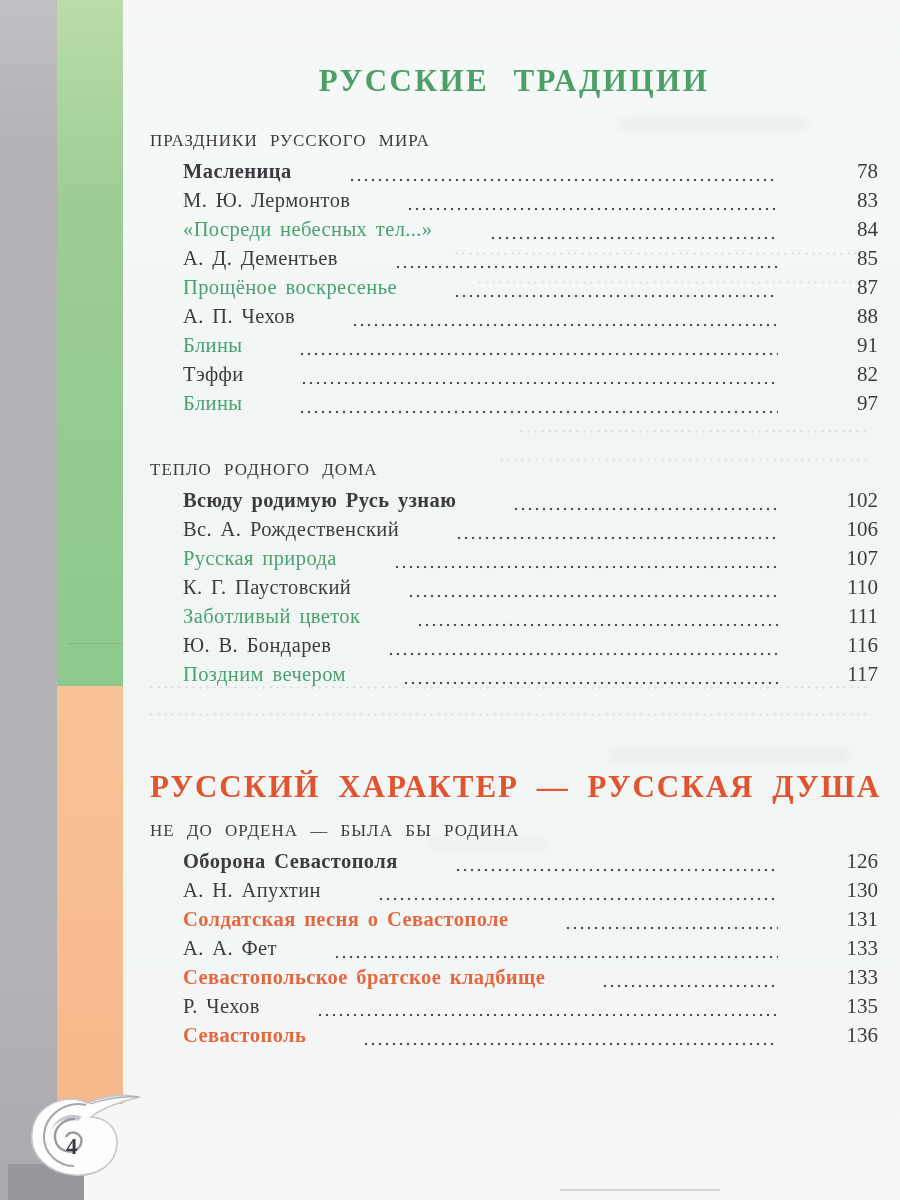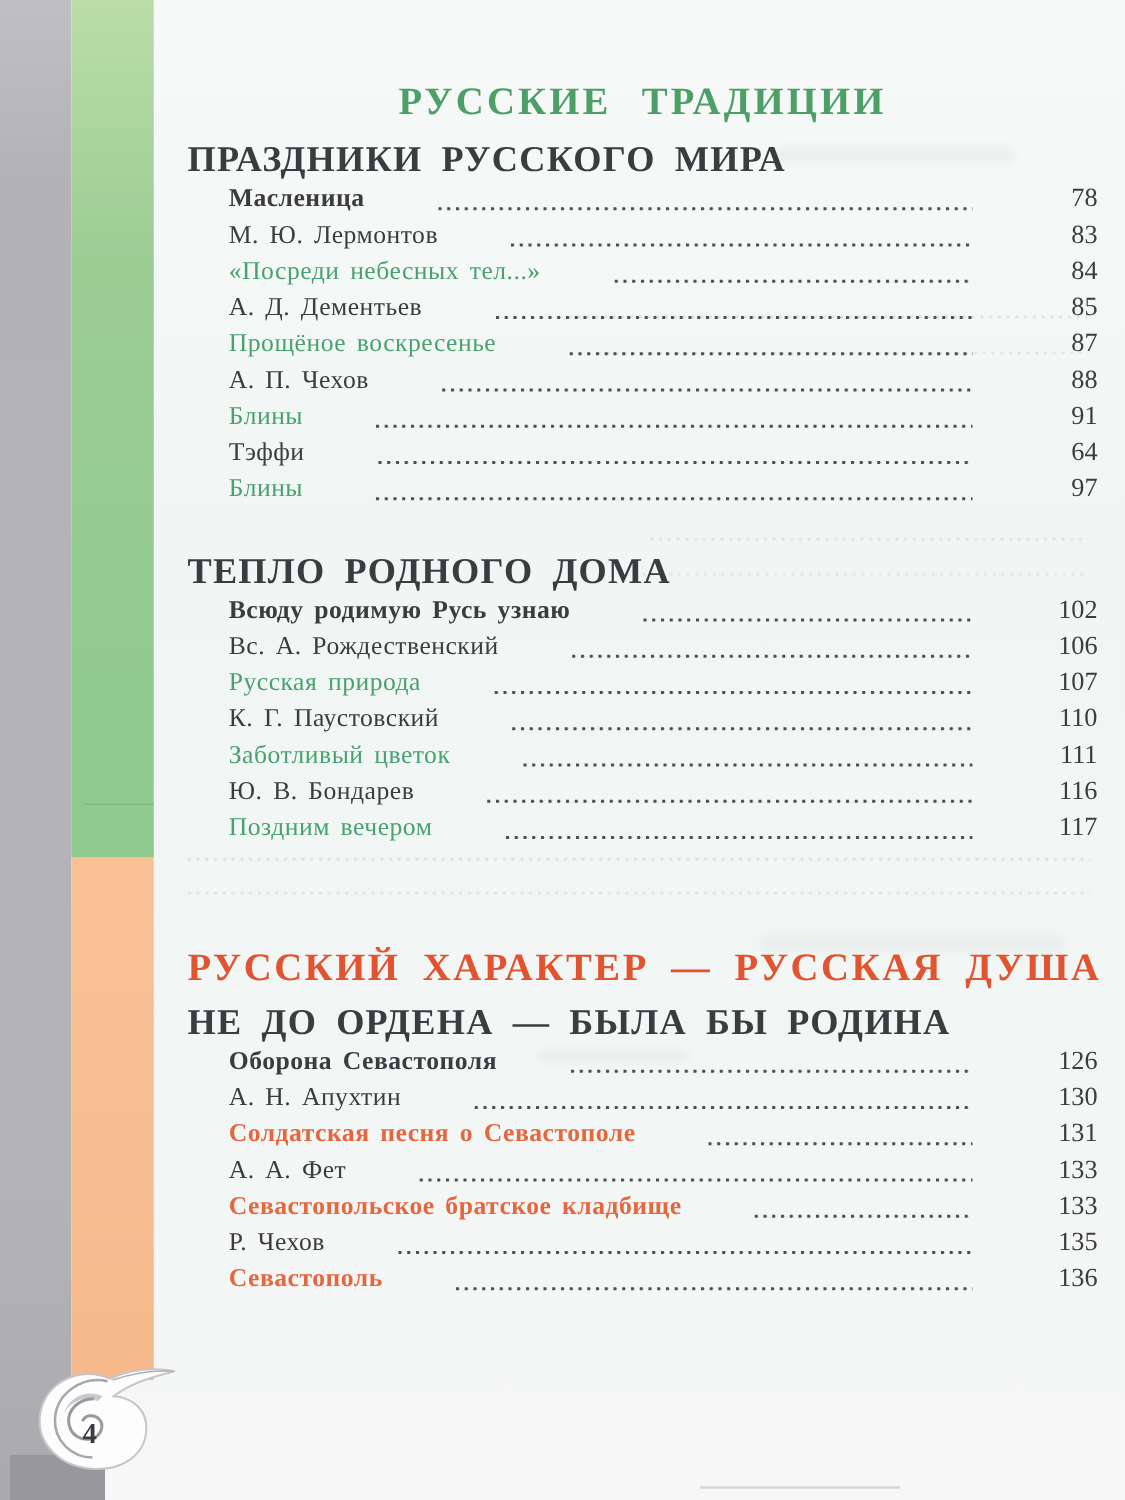--- a/index.html
+++ b/index.html
@@ -60,29 +60,29 @@
     color:var(--text-dark);
   }
 
   
   .content{
     position:absolute;left:150px;right:22px;top:0;
     padding-top:62px;color:var(--text-dark);
   }
   .group-title{
     font-size:31px;font-weight:700;text-align:center;line-height:38px;
-    letter-spacing:2.5px;word-spacing:14px;margin-bottom:14px;white-space:nowrap;
+    letter-spacing:2.5px;word-spacing:14px;margin-bottom:27px;white-space:nowrap;
   }
   .group-title.accent-green{color:var(--green-heading);}
   .group-title.accent-orange{color:var(--orange-heading);line-height:40px;letter-spacing:2px;word-spacing:8px;}
   .group + .group{margin-top:76px;}
   .subsection + .subsection{margin-top:36px;}
   .group.accent-orange .group-title{margin-bottom:10px;}
   .subsection-heading{
-    font-size:29px;font-weight:700;line-height:28px;color:var(--text-dark);
+    font-size:17px;font-weight:400;line-height:28px;color:var(--text-dark);
     letter-spacing:1px;word-spacing:7px;margin-bottom:4px;white-space:nowrap;
   }
   .entries{padding-left:33px;}
   .toc-row{display:flex;align-items:baseline;height:29px;font-size:20.5px;gap:46px;}
   .entry-label{white-space:nowrap;letter-spacing:.4px;word-spacing:3px;}
   .entry-bold{font-weight:700;color:var(--text-dark);}
   .entry-author{color:var(--text-dark);}
   .entry-work.accent-green{color:var(--green-item);}
   .entry-work.accent-orange{color:var(--orange-item);font-weight:bold;}
   .dots{
@@ -169,21 +169,21 @@
               <span class="page-num">88</span>
             </div>
             <div class="toc-row">
               <span class="entry-label entry-work accent-green">Блины</span>
               <div class="dots"></div>
               <span class="page-num">91</span>
             </div>
             <div class="toc-row">
               <span class="entry-label entry-author">Тэффи</span>
               <div class="dots"></div>
-              <span class="page-num">64</span>
+              <span class="page-num">82</span>
             </div>
             <div class="toc-row">
               <span class="entry-label entry-work accent-green">Блины</span>
               <div class="dots"></div>
               <span class="page-num">97</span>
             </div>
           </div>
         </div>
         <div class="subsection">
           <div class="subsection-heading">ТЕПЛО РОДНОГО ДОМА</div>

